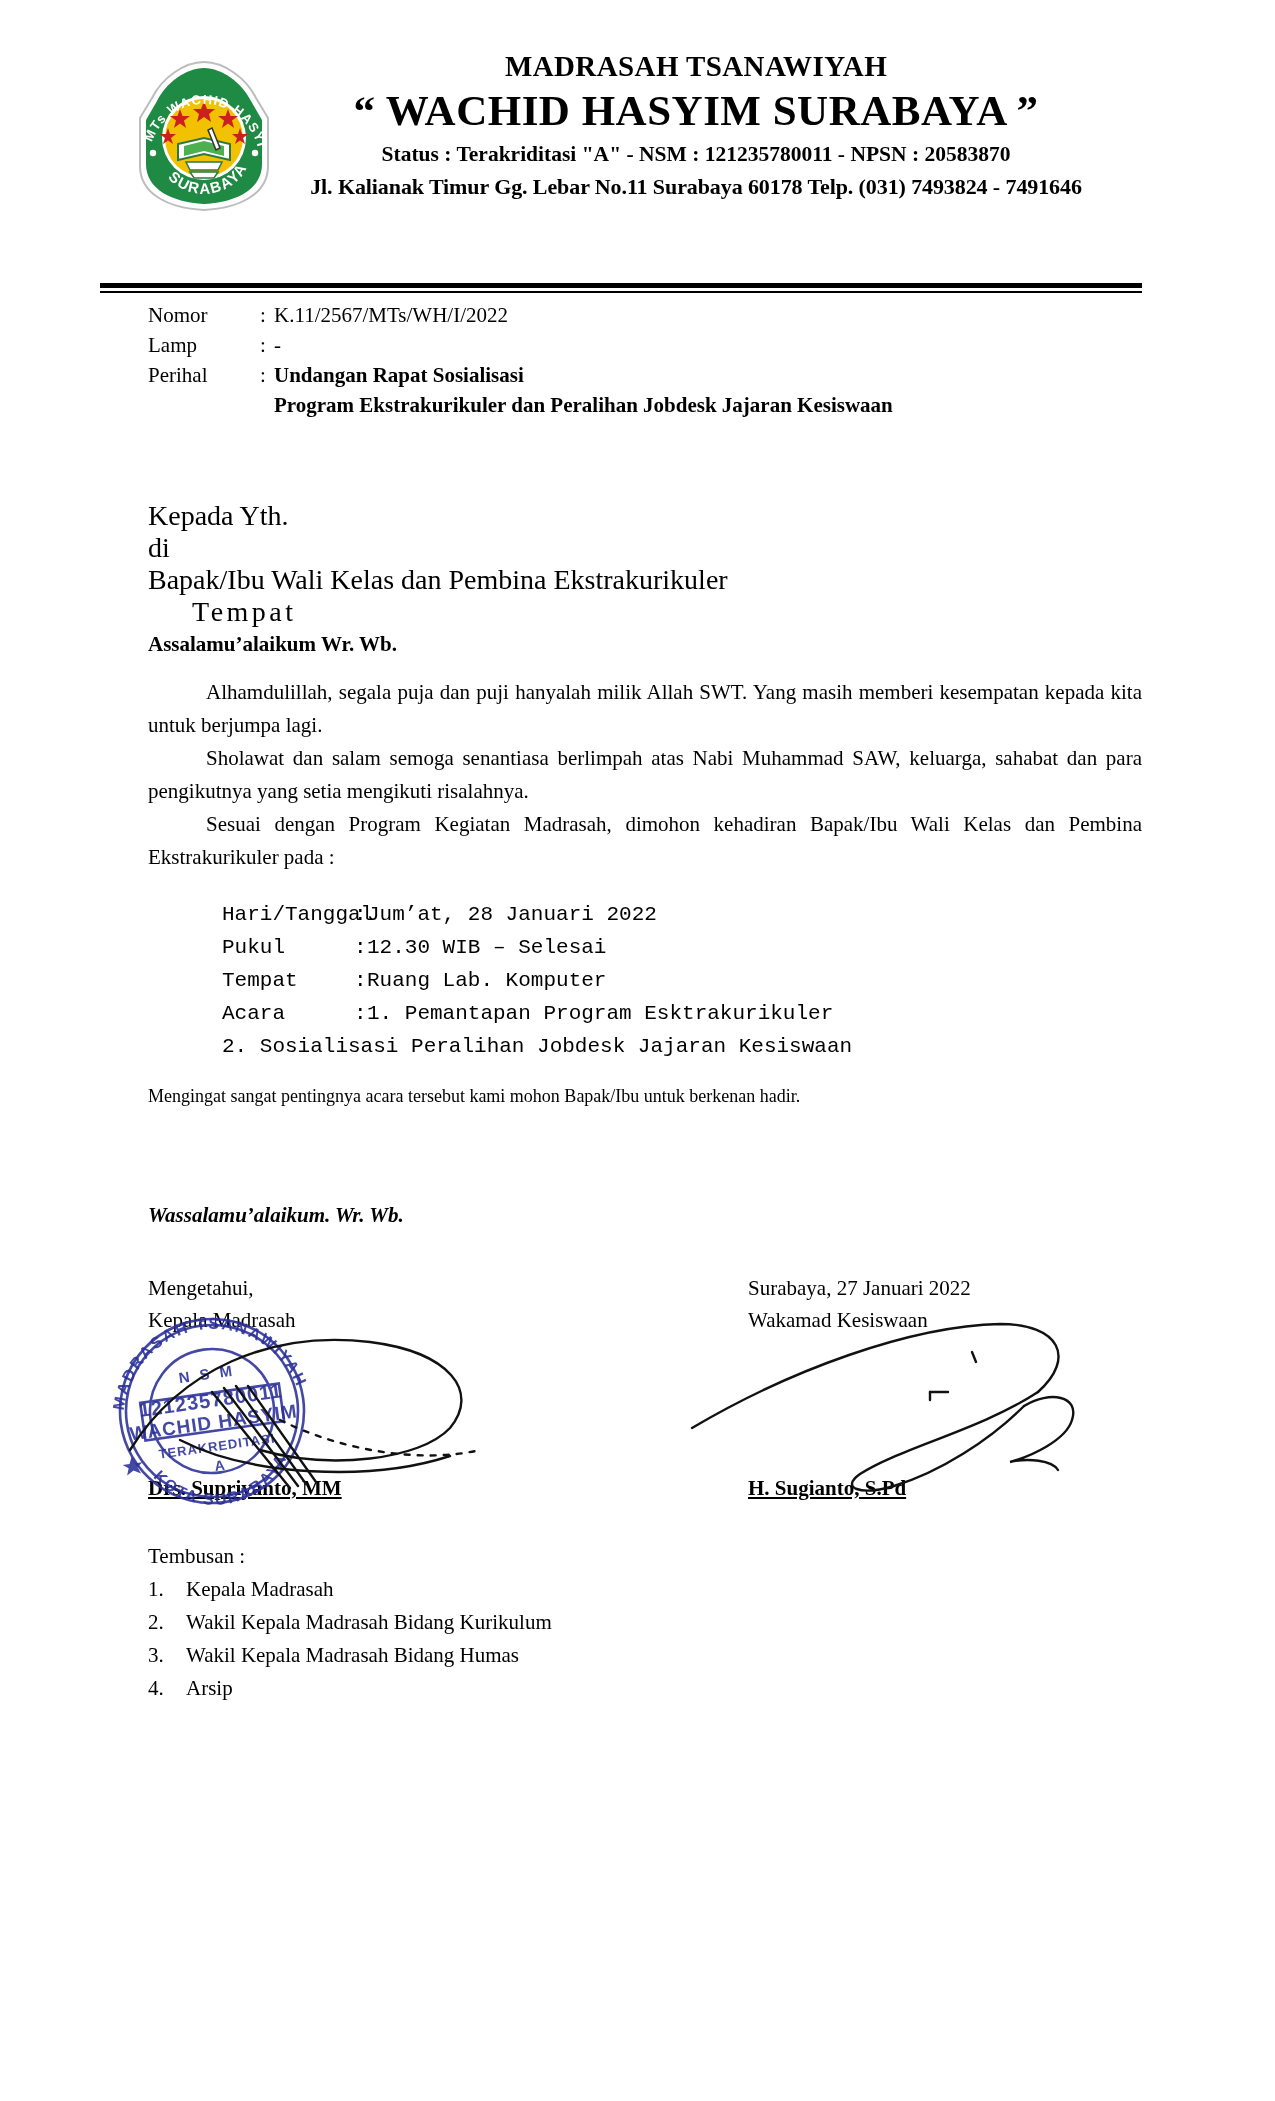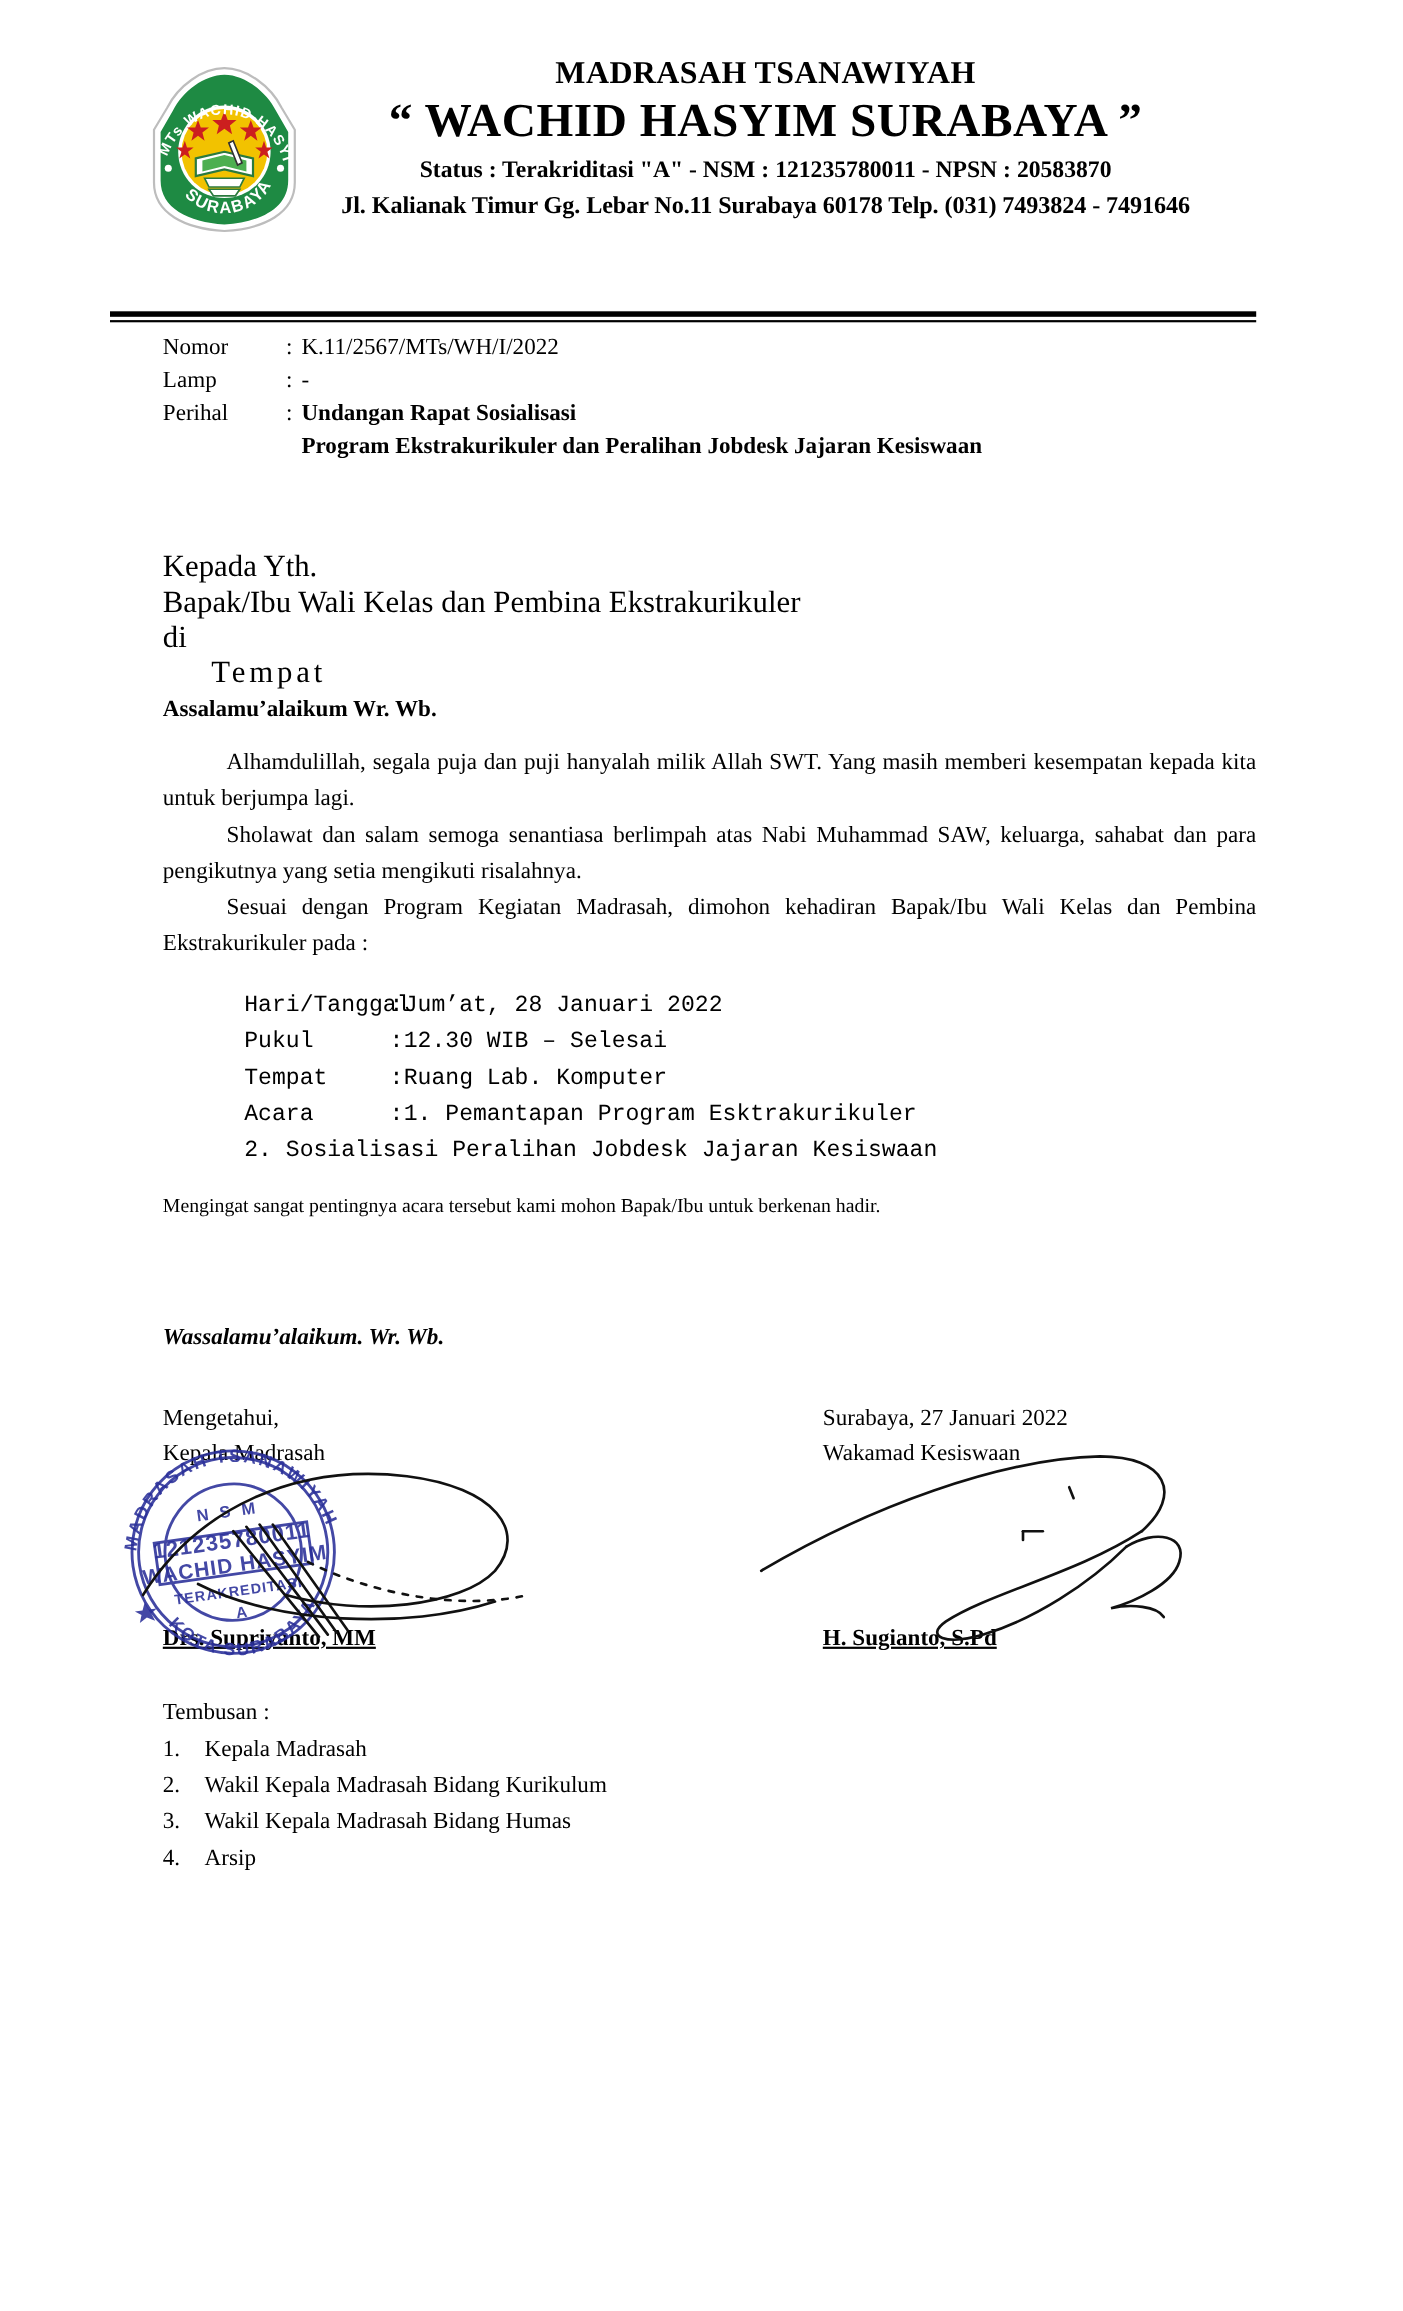--- a/index.html
+++ b/index.html
@@ -328,22 +328,22 @@
     <div class="ref-row">
       <div class="ref-label">Perihal</div>
       <div class="ref-colon">:</div>
       <div class="ref-val b">Undangan Rapat Sosialisasi</div>
     </div>
     <div class="ref-sub">Program Ekstrakurikuler dan Peralihan Jobdesk Jajaran Kesiswaan</div>
   </div>
 
   <div class="addressee">
     <div>Kepada Yth.</div>
+    <div>di</div>
     <div>Bapak/Ibu Wali Kelas dan Pembina Ekstrakurikuler</div>
-    <div>di</div>
     <div class="tempat">Tempat</div>
   </div>
 
   <div class="salam">Assalamu’alaikum Wr. Wb.</div>
 
   <div class="body-text">
     <p>Alhamdulillah, segala puja dan puji hanyalah milik Allah SWT. Yang masih memberi kesempatan kepada kita untuk berjumpa lagi.</p>
     <p>Sholawat dan salam semoga senantiasa berlimpah atas Nabi Muhammad SAW, keluarga, sahabat dan para pengikutnya yang setia mengikuti risalahnya.</p>
     <p>Sesuai dengan Program Kegiatan Madrasah, dimohon kehadiran Bapak/Ibu Wali Kelas dan Pembina Ekstrakurikuler pada :</p>
   </div>

